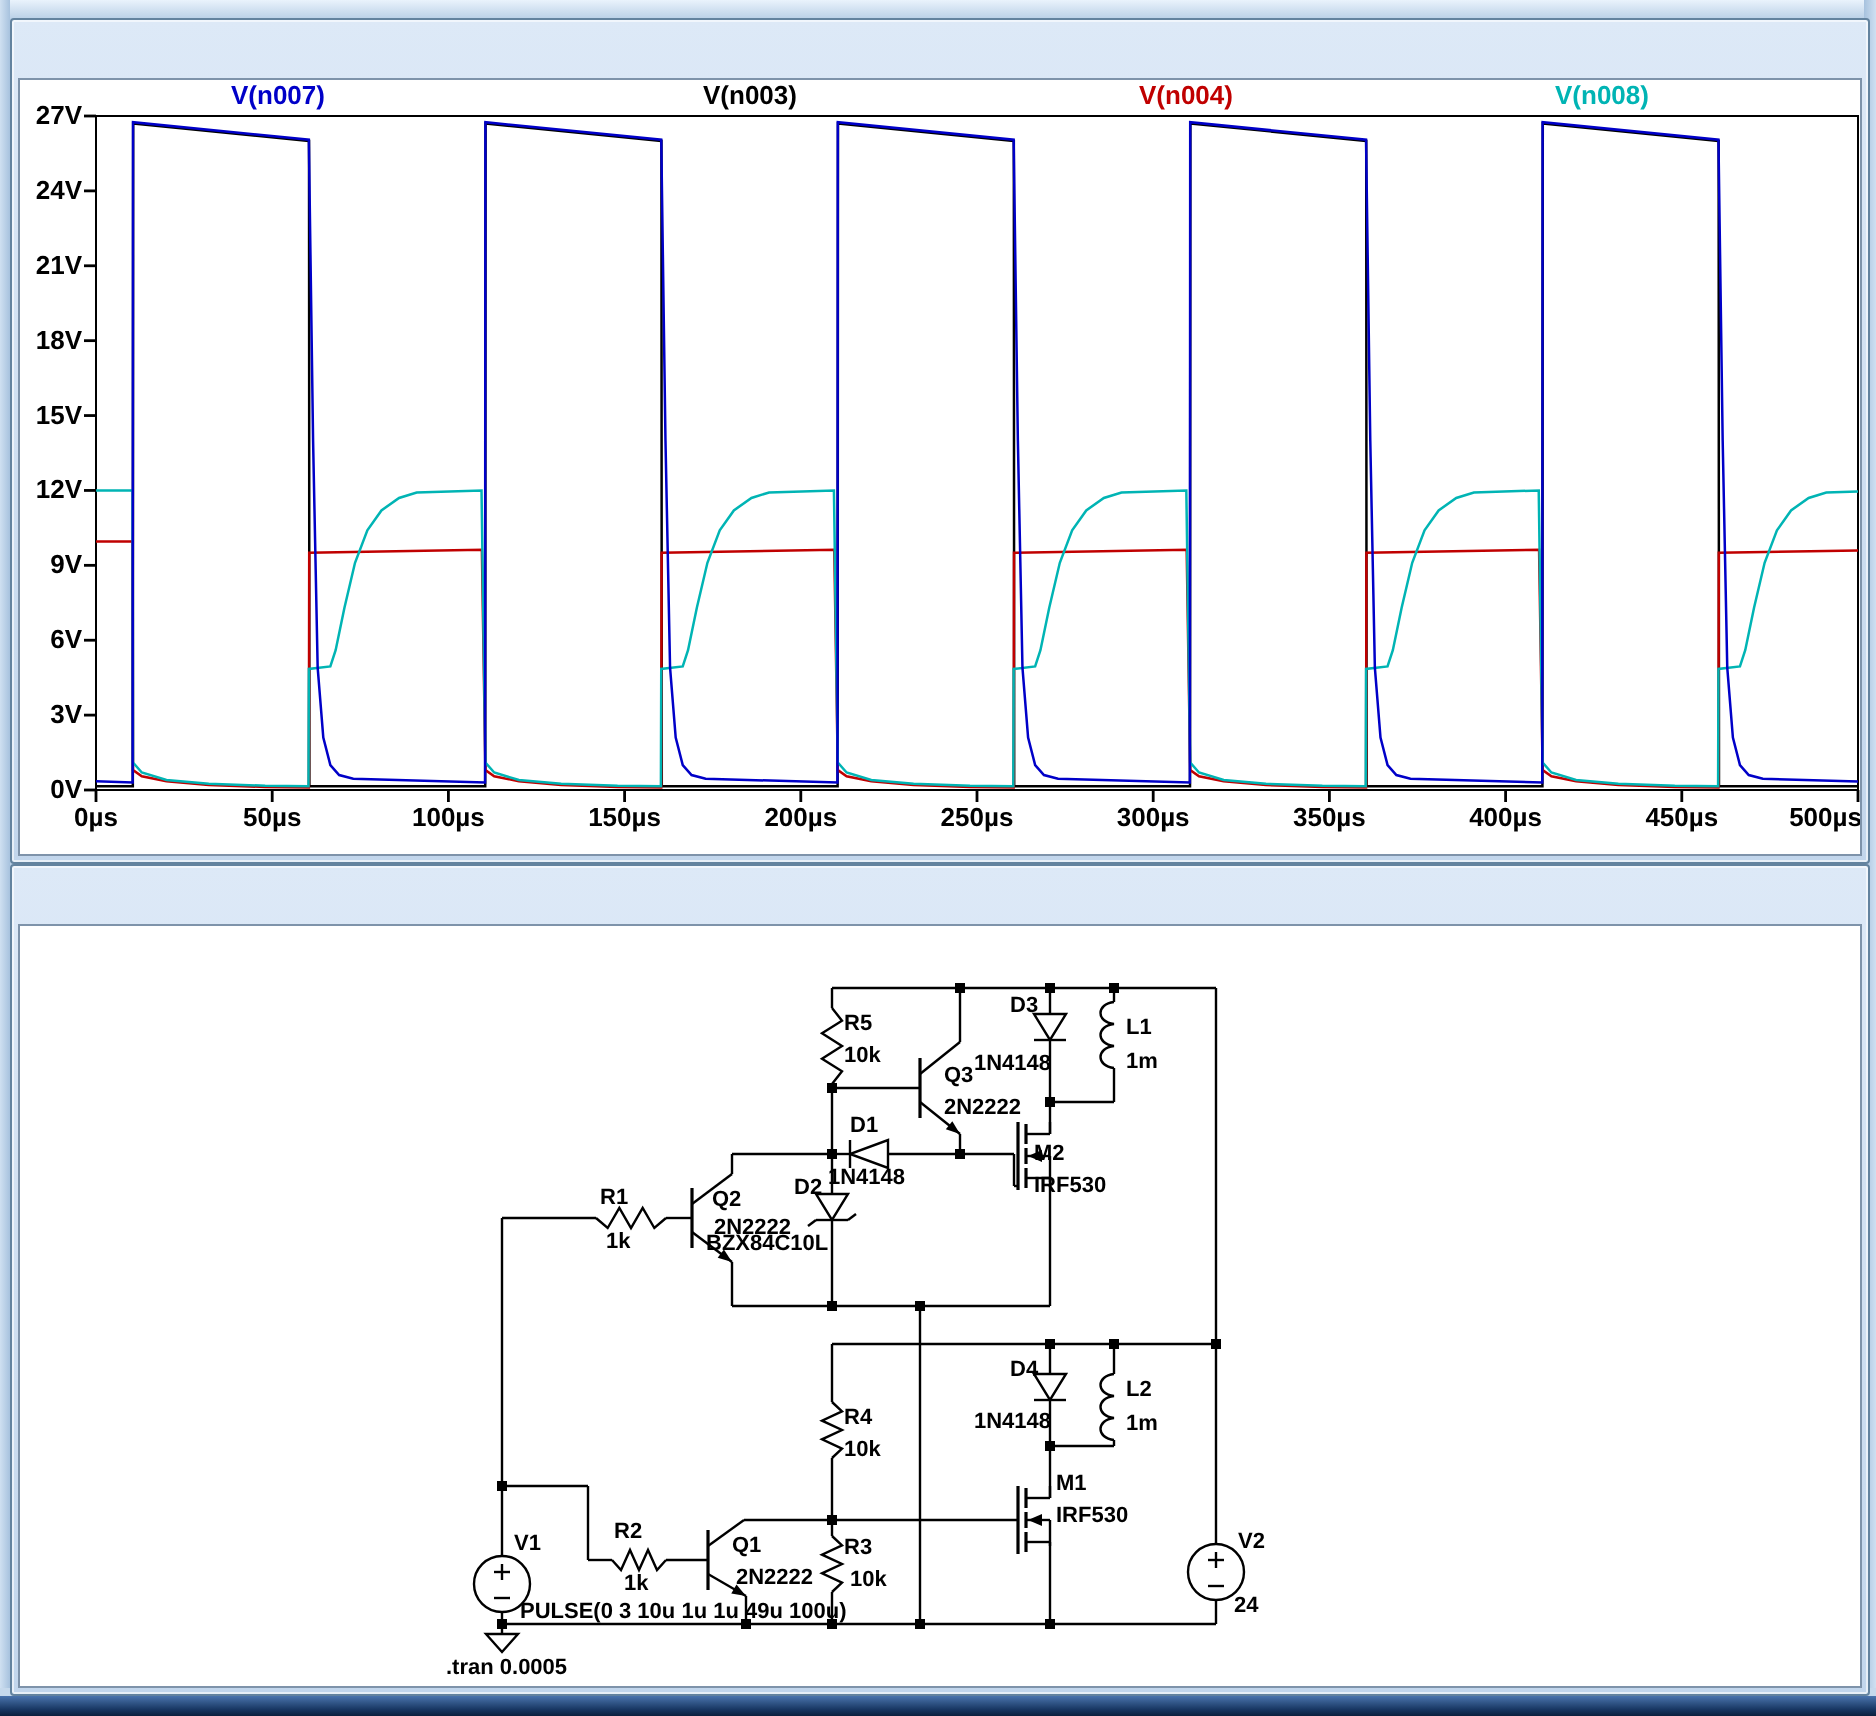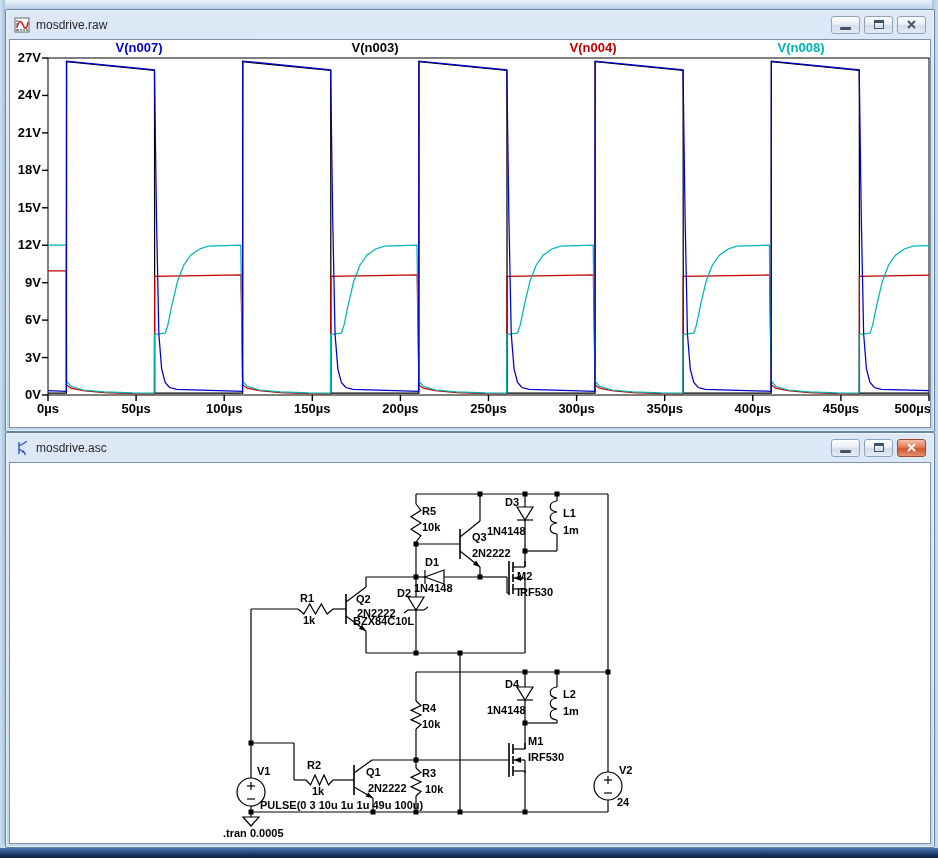--- a/index.html
+++ b/index.html
@@ -40,41 +40,20 @@
 </head>
 <body>
 
 <div class="edge-top"></div>
 <div class="edge-left"></div>
 <div class="edge-right"></div>
 <div class="statusbar-light"></div>
 <div class="statusbar"></div>
 
 <div class="win" style="left:5px;top:9px;width:928px;height:421px;">
-  <div class="titlebar">
-    <svg class="win-icon" viewBox="0 0 16 16">
-      <rect x="1" y="1" width="14" height="14" fill="#ffffff" stroke="#666" stroke-width="1"></rect>
-      <path d="M2 4h2 M2 7h2 M2 10h2 M2 13h2 M4 14v-2 M7 14v-2 M10 14v-2 M13 14v-2" stroke="#333" stroke-width="1" fill="none"></path>
-      <path d="M3 10 C5 3 7 3 9 8 S13 12 14 5" stroke="#cc2222" stroke-width="1.6" fill="none"></path>
-    </svg>
-    <span class="title-text">mosdrive.raw</span>
-    <div class="btns">
-      <div class="btn">
-          <div class="g-min"></div>
-        </div>
-      <div class="btn">
-          <div class="g-max"></div>
-        </div>
-      <div class="btn">
-        <svg width="9" height="9" viewBox="0 0 9 9">
-          <path d="M1 1 L8 8 M8 1 L1 8" stroke="#41536b" stroke-width="1.8"></path>
-        </svg>
-      </div>
-    </div>
-  </div>
   <div class="client">
     <svg id="plot" width="920" height="387" viewBox="9 39 920 387">
         <text x="138" y="51" fill="#0000c8" font-size="13" font-weight="bold" font-family="&quot;Liberation Sans&quot;,sans-serif" text-anchor="middle">V(n007)</text>
         <text x="374" y="51" fill="#000000" font-size="13" font-weight="bold" font-family="&quot;Liberation Sans&quot;,sans-serif" text-anchor="middle">V(n003)</text>
         <text x="592" y="51" fill="#c00000" font-size="13" font-weight="bold" font-family="&quot;Liberation Sans&quot;,sans-serif" text-anchor="middle">V(n004)</text>
         <text x="800" y="51" fill="#00b4b4" font-size="13" font-weight="bold" font-family="&quot;Liberation Sans&quot;,sans-serif" text-anchor="middle">V(n008)</text>
         <rect x="47" y="57" width="881" height="337" fill="none" stroke="#000" stroke-width="1"></rect>
         <line x1="41" y1="394" x2="47" y2="394" stroke="#000" stroke-width="1.4"></line>
         <text x="40" y="398" fill="#000" font-size="13" font-weight="bold" font-family="&quot;Liberation Sans&quot;,sans-serif" text-anchor="end">0V</text>
         <line x1="41" y1="356.55555555555554" x2="47" y2="356.55555555555554" stroke="#000" stroke-width="1.4"></line>
@@ -119,40 +98,20 @@
         <text x="930" y="412" fill="#000" font-size="13" font-weight="bold" font-family="&quot;Liberation Sans&quot;,sans-serif" text-anchor="end">500µs</text>
         <polyline points="47,392.1277777777778 65.4129,392.1277777777778 65.4129,392.1277777777778 65.5891,60.74444444444447 153.5129,69.48148148148147 153.6891,392.1277777777778 241.6129,392.1277777777778 241.6129,392.1277777777778 241.78910000000002,60.74444444444447 329.7129,69.48148148148147 329.88910000000004,392.1277777777778 417.81289999999996,392.1277777777778 417.81289999999996,392.1277777777778 417.9891,60.74444444444447 505.9129,69.48148148148147 506.08910000000003,392.1277777777778 594.0129000000001,392.1277777777778 594.0129000000001,392.1277777777778 594.1890999999999,60.74444444444447 682.1129,69.48148148148147 682.2891,392.1277777777778 770.2129,392.1277777777778 770.2129,392.1277777777778 770.3891,60.74444444444447 858.3129,69.48148148148147 858.4891,392.1277777777778 928,392.1277777777778" fill="none" stroke="#000000" stroke-width="1.25"></polyline>
         <polyline points="47,269.8092592592593 65.3248,269.8092592592593 65.501,384.0148148148148 69.906,387.1351851851852 82.24000000000001,389.6314814814815 103.384,391.5037037037037 131.576,392.5022222222222 153.4248,392.7518518518518 153.601,275.4259259259259 239.939,273.9281481481482 241.701,384.0148148148148 246.106,387.1351851851852 258.44,389.6314814814815 279.584,391.5037037037037 307.776,392.5022222222222 329.6248,392.7518518518518 329.801,275.4259259259259 416.139,273.9281481481482 417.901,384.0148148148148 422.306,387.1351851851852 434.64,389.6314814814815 455.784,391.5037037037037 483.976,392.5022222222222 505.8248,392.7518518518518 506.001,275.4259259259259 592.339,273.9281481481482 594.101,384.0148148148148 598.506,387.1351851851852 610.84,389.6314814814815 631.984,391.5037037037037 660.176,392.5022222222222 682.0247999999999,392.7518518518518 682.201,275.4259259259259 768.539,273.9281481481482 770.301,384.0148148148148 774.706,387.1351851851852 787.04,389.6314814814815 808.184,391.5037037037037 836.376,392.5022222222222 858.2248,392.7518518518518 858.401,275.4259259259259 928,274.2185336356765" fill="none" stroke="#c00000" stroke-width="1.25"></polyline>
         <polyline points="47,244.22222222222223 65.3248,244.22222222222223 65.501,380.27037037037036 69.906,385.26296296296294 82.24000000000001,389.0074074074074 103.384,390.8796296296296 131.576,391.87814814814817 153.2486,392.1277777777778 153.4248,333.4648148148148 164.173,332.21666666666664 166.816,324.10370370370373 171.221,302.8851851851852 176.507,280.4185185185185 182.674,264.1925925925926 189.722,254.20740740740743 198.532,247.96666666666667 207.342,245.22074074074075 239.76280000000003,244.22222222222223 241.701,380.27037037037036 246.106,385.26296296296294 258.44,389.0074074074074 279.584,390.8796296296296 307.776,391.87814814814817 329.44860000000006,392.1277777777778 329.6248,333.4648148148148 340.373,332.21666666666664 343.016,324.10370370370373 347.421,302.8851851851852 352.707,280.4185185185185 358.874,264.1925925925926 365.922,254.20740740740743 374.732,247.96666666666667 383.542,245.22074074074075 415.9628,244.22222222222223 417.901,380.27037037037036 422.306,385.26296296296294 434.64,389.0074074074074 455.784,390.8796296296296 483.976,391.87814814814817 505.64860000000004,392.1277777777778 505.8248,333.4648148148148 516.573,332.21666666666664 519.216,324.10370370370373 523.621,302.8851851851852 528.9069999999999,280.4185185185185 535.0740000000001,264.1925925925926 542.1220000000001,254.20740740740743 550.932,247.96666666666667 559.742,245.22074074074075 592.1628,244.22222222222223 594.101,380.27037037037036 598.506,385.26296296296294 610.84,389.0074074074074 631.984,390.8796296296296 660.176,391.87814814814817 681.8486,392.1277777777778 682.0247999999999,333.4648148148148 692.773,332.21666666666664 695.416,324.10370370370373 699.821,302.8851851851852 705.107,280.4185185185185 711.274,264.1925925925926 718.322,254.20740740740743 727.132,247.96666666666667 735.942,245.22074074074075 768.3627999999999,244.22222222222223 770.301,380.27037037037036 774.706,385.26296296296294 787.04,389.0074074074074 808.184,390.8796296296296 836.376,391.87814814814817 858.0486,392.1277777777778 858.2248,333.4648148148148 868.973,332.21666666666664 871.616,324.10370370370373 876.021,302.8851851851852 881.307,280.4185185185185 887.474,264.1925925925926 894.522,254.20740740740743 903.332,247.96666666666667 912.142,245.22074074074075 928,244.7323349436393" fill="none" stroke="#00b4b4" stroke-width="1.25"></polyline>
         <polyline points="47,389.6314814814815 65.3248,390.25555555555553 65.3248,390.25555555555553 65.501,60.12037037037038 153.4248,68.85740740740738 155.5392,219.25925925925927 157.8298,332.8407407407407 160.649,367.7888888888889 164.173,381.51851851851853 168.578,386.5111111111111 175.626,388.3833333333333 241.52480000000003,390.25555555555553 241.52480000000003,390.25555555555553 241.701,60.12037037037038 329.6248,68.85740740740738 331.73920000000004,219.25925925925927 334.02979999999997,332.8407407407407 336.849,367.7888888888889 340.373,381.51851851851853 344.778,386.5111111111111 351.826,388.3833333333333 417.7248,390.25555555555553 417.7248,390.25555555555553 417.901,60.12037037037038 505.8248,68.85740740740738 507.9392,219.25925925925927 510.2298,332.8407407407407 513.049,367.7888888888889 516.573,381.51851851851853 520.9780000000001,386.5111111111111 528.0260000000001,388.3833333333333 593.9247999999999,390.25555555555553 593.9247999999999,390.25555555555553 594.101,60.12037037037038 682.0247999999999,68.85740740740738 684.1392000000001,219.25925925925927 686.4297999999999,332.8407407407407 689.249,367.7888888888889 692.773,381.51851851851853 697.178,386.5111111111111 704.226,388.3833333333333 770.1247999999999,390.25555555555553 770.1247999999999,390.25555555555553 770.301,60.12037037037038 858.2248,68.85740740740738 860.3392000000001,219.25925925925927 862.6297999999999,332.8407407407407 865.449,367.7888888888889 868.973,381.51851851851853 873.378,386.5111111111111 880.426,388.3833333333333 928,389.7349376114082" fill="none" stroke="#0000c8" stroke-width="1.25"></polyline>
       </svg>
   </div>
 </div>
 
 <div class="win" style="left:5px;top:432px;width:928px;height:414px;">
-  <div class="titlebar">
-    <svg class="win-icon" viewBox="0 0 16 16">
-      <path d="M5 2 V14 M5 6 L12 2 M12 2 V1 M5 9 L11 13 M11 13 V15" stroke="#3355cc" stroke-width="1.4" fill="none"></path>
-      <path d="M11 13 L7.5 12.2 L9.6 9.9 Z" fill="#3355cc"></path>
-    </svg>
-    <span class="title-text">mosdrive.asc</span>
-    <div class="btns">
-      <div class="btn">
-          <div class="g-min"></div>
-        </div>
-      <div class="btn">
-          <div class="g-max"></div>
-        </div>
-      <div class="btn btn-close-active">
-        <svg width="9" height="9" viewBox="0 0 9 9">
-          <path d="M1 1 L8 8 M8 1 L1 8" stroke="#ffffff" stroke-width="1.8"></path>
-        </svg>
-      </div>
-    </div>
-  </div>
   <div class="client">
     <svg id="schem" width="920" height="380" viewBox="9 462 920 380">
         <g>
           <line x1="415" y1="493" x2="607" y2="493" stroke="#000" stroke-width="1.2"></line>
           <line x1="607" y1="493" x2="607" y2="771" stroke="#000" stroke-width="1.2"></line>
           <line x1="415" y1="493" x2="415" y2="503" stroke="#000" stroke-width="1.2"></line>
           <line x1="415" y1="541" x2="415" y2="576" stroke="#000" stroke-width="1.2"></line>
           <line x1="415" y1="543" x2="459" y2="543" stroke="#000" stroke-width="1.2"></line>
           <line x1="479" y1="493" x2="479" y2="520" stroke="#000" stroke-width="1.2"></line>
           <line x1="479" y1="566" x2="479" y2="576" stroke="#000" stroke-width="1.2"></line>

